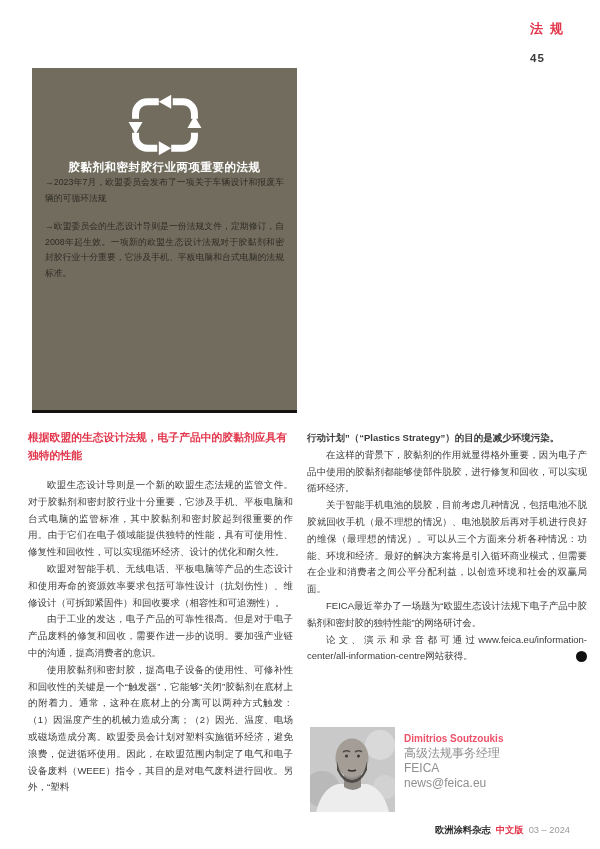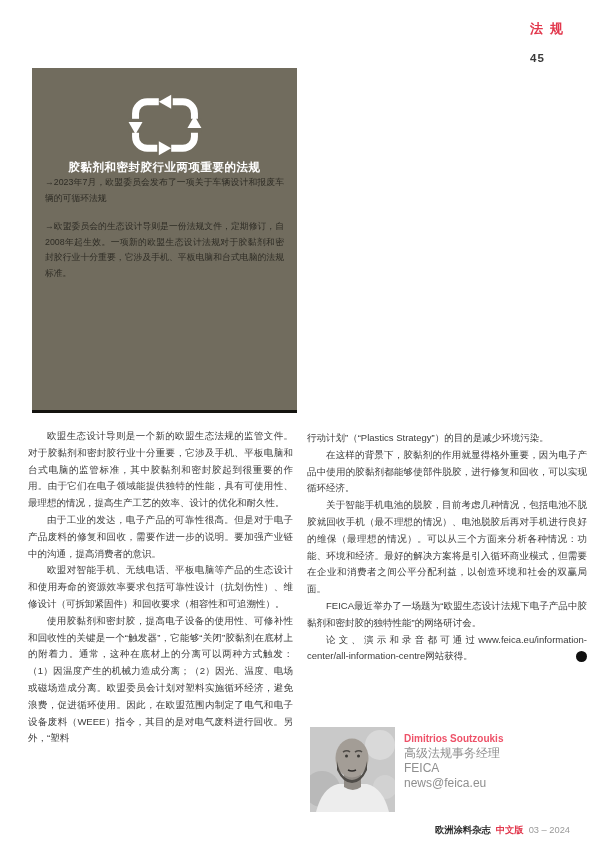--- a/index.html
+++ b/index.html
@@ -33,21 +33,21 @@
     position:absolute; left:303px; top:212px; width:288px;
     text-align:center; font-size:19px; font-weight:bold; color:#1d1d1b; line-height:31px;
   }
 
   
   .col { position:absolute; top:428px; font-size:9.5px; }
   .col-left  { left:28px;  width:265px; }
   .col-right { left:307px; width:280px; top:430px; }
   .article-heading { color:#e2384d; font-weight:bold; font-size:10.8px; line-height:18px; margin:0 0 13px 0; }
   .para { margin:0; text-indent:2em; line-height:16.8px; text-align:justify; color:#3b3b3b; }
-  .no-indent { text-indent:0; }
+  .no-indent { text-indent:0;font-weight:bold; }
   .para-rel { position:relative; }
   .url-text { color:#3b3b3b; }
 
   .end-mark {
     position:absolute; right:0; bottom:3px;
     width:11px; height:11px; border-radius:50%;
     background:#101010; color:#ffffff; font-size:6.5px; line-height:11px;
     display:flex; align-items:center; justify-content:center;
   }
 
@@ -91,23 +91,24 @@
     </div>
     <div class="infobox-title">胶黏剂和密封胶行业两项重要的法规</div>
     <div class="infobox-bullets">
       <div class="bullet">→2023年7月，欧盟委员会发布了一项关于车辆设计和报废车辆的可循环法规</div>
       <div class="bullet">→欧盟委员会的生态设计导则是一份法规文件，定期修订，自2008年起生效。一项新的欧盟生态设计法规对于胶黏剂和密封胶行业十分重要，它涉及手机、平板电脑和台式电脑的法规标准。</div>
     </div>
   </div>
 
 
   <div class="col col-left">
-    <p class="para">欧盟生态设计导则是一个新的欧盟生态法规的监管文件。对于胶黏剂和密封胶行业十分重要，它涉及手机、平板电脑和台式电脑的监管标准，其中胶黏剂和密封胶起到很重要的作用。由于它们在电子领域能提供独特的性能，具有可使用性、最理想的情况，提高生产工艺的效率、设计的优化和耐久性。</p>
+    <h2 class="article-heading">根据欧盟的生态设计法规，电子产品中的胶黏剂应具有独特的性能</h2>
+    <p class="para">欧盟生态设计导则是一个新的欧盟生态法规的监管文件。对于胶黏剂和密封胶行业十分重要，它涉及手机、平板电脑和台式电脑的监管标准，其中胶黏剂和密封胶起到很重要的作用。由于它们在电子领域能提供独特的性能，具有可使用性、修复性和回收性，可以实现循环经济、设计的优化和耐久性。</p>
+    <p class="para">欧盟对智能手机、无线电话、平板电脑等产品的生态设计和使用寿命的资源效率要求包括可靠性设计（抗划伤性）、维修设计（可拆卸紧固件）和回收要求（相容性和可追溯性）。</p>
     <p class="para">由于工业的发达，电子产品的可靠性很高。但是对于电子产品废料的修复和回收，需要作进一步的说明。要加强产业链中的沟通，提高消费者的意识。</p>
-    <p class="para">欧盟对智能手机、无线电话、平板电脑等产品的生态设计和使用寿命的资源效率要求包括可靠性设计（抗划伤性）、维修设计（可拆卸紧固件）和回收要求（相容性和可追溯性）。</p>
     <p class="para">使用胶黏剂和密封胶，提高电子设备的使用性、可修补性和回收性的关键是一个“触发器”，它能够“关闭”胶黏剂在底材上的附着力。通常，这种在底材上的分离可以两种方式触发：（1）因温度产生的机械力造成分离；（2）因光、温度、电场或磁场造成分离。欧盟委员会计划对塑料实施循环经济，避免浪费，促进循环使用。因此，在欧盟范围内制定了电气和电子设备废料（WEEE）指令，其目的是对电气废料进行回收。另外，“塑料</p>
   </div>
 
   <div class="col col-right">
     <p class="para no-indent">行动计划”（“Plastics Strategy”）的目的是减少环境污染。</p>
     <p class="para">在这样的背景下，胶黏剂的作用就显得格外重要，因为电子产品中使用的胶黏剂都能够使部件脱胶，进行修复和回收，可以实现循环经济。</p>
     <p class="para">关于智能手机电池的脱胶，目前考虑几种情况，包括电池不脱胶就回收手机（最不理想的情况）、电池脱胶后再对手机进行良好的维保（最理想的情况）。可以从三个方面来分析各种情况：功能、环境和经济。最好的解决方案将是引入循环商业模式，但需要在企业和消费者之间公平分配利益，以创造环境和社会的双赢局面。</p>
     <p class="para">FEICA最近举办了一场题为“欧盟生态设计法规下电子产品中胶黏剂和密封胶的独特性能”的网络研讨会。</p>
     <p class="para para-rel"><span>论文、演示和录音都可通过</span><span class="url-text">www.feica.eu/information-center/all-information-centre</span><span>网站获得。</span><span class="end-mark">❮</span></p>
   </div>

